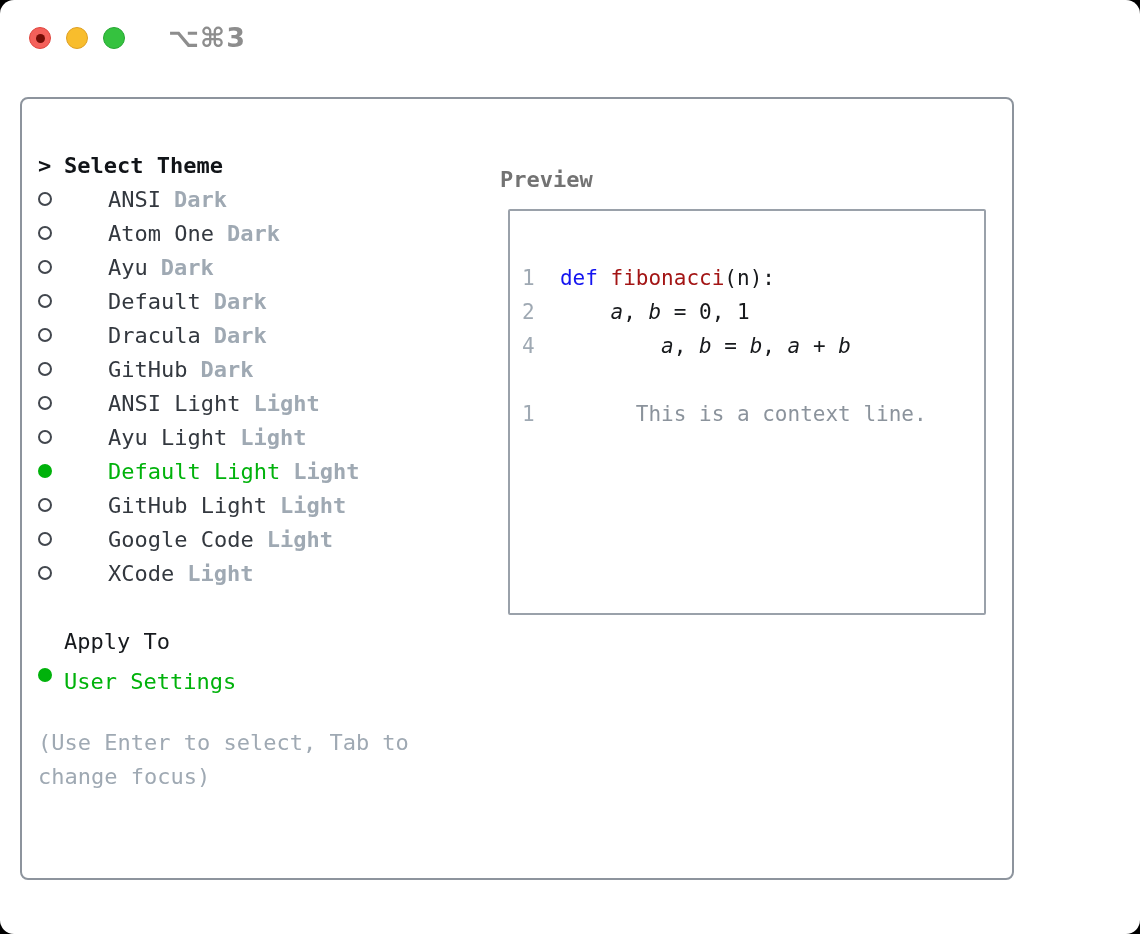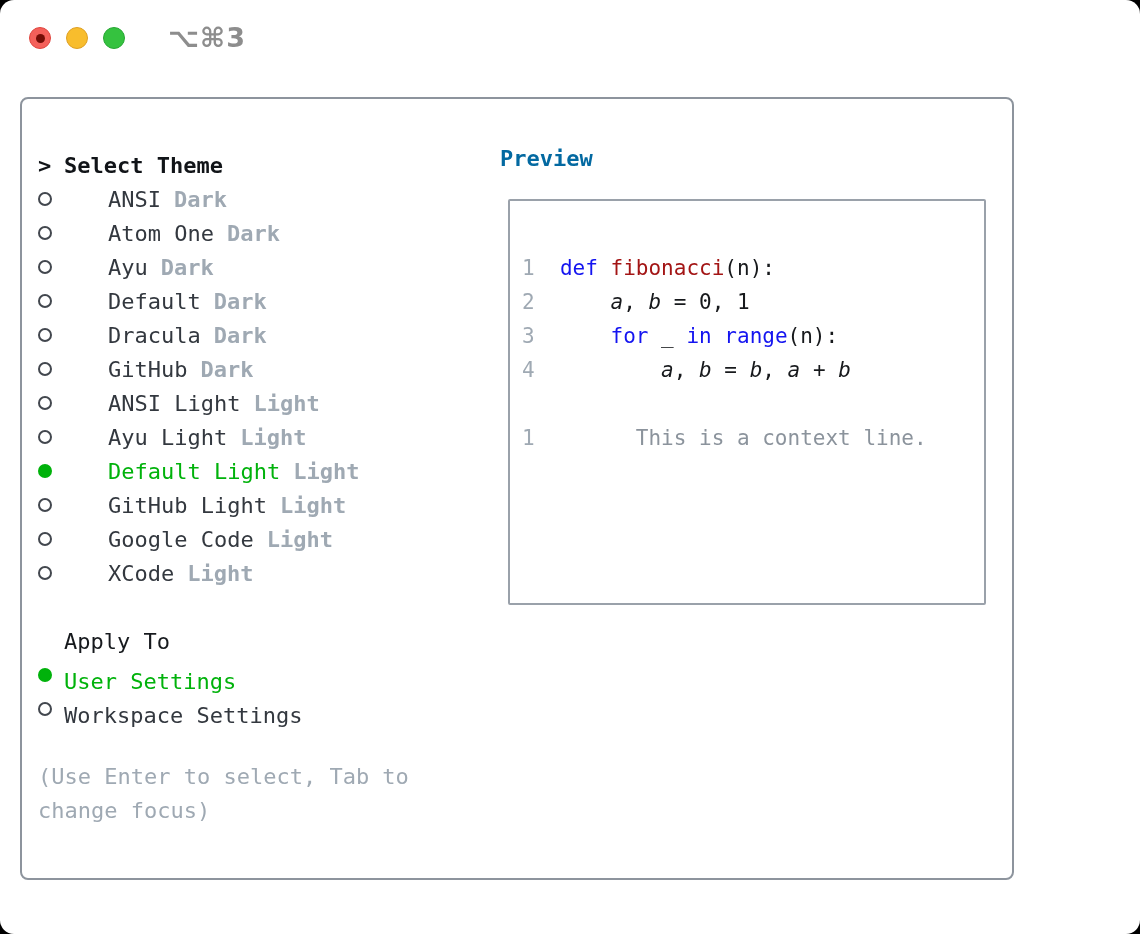--- a/index.html
+++ b/index.html
@@ -35,23 +35,23 @@
   .item .name{color:var(--name);margin-left:44px;}
   .item.selected .name{color:var(--sel);}
   .variant{color:var(--muted);margin-left:13px;font-weight:bold;}
   .opt-label{color:var(--name);margin-top:12px;}
   .selected .opt-label{color:var(--sel);}
   .spacer{height:34px;}
   .hint{color:var(--muted);font-size:22px;line-height:34px;width:432px;
         white-space:normal;word-spacing:normal;}
 
   
-  .preview-title{position:absolute;left:478px;top:43px;height:34px;line-height:34px;
-                 font-size:22px;font-weight:bold;color:#0369a1;}
-  .preview-box{position:absolute;left:486px;top:100px;width:474px;height:402px;
+  .preview-title{position:absolute;left:478px;top:64px;height:34px;line-height:34px;
+                 font-size:22px;font-weight:bold;color:#737373;}
+  .preview-box{position:absolute;left:486px;top:110px;width:474px;height:402px;
                border:2px solid var(--preview_border);border-radius:2px;
                box-sizing:content-box;background:#fff;overflow:hidden;}
   .code{padding:50px 10px 0 12px;font-size:21px;}
   .cline{height:34px;line-height:34px;white-space:pre;}
   .lno{color:var(--lno);}
   .seg-pl{color:var(--pl);}
   .seg-kw{color:var(--kw);}
   .seg-fn{color:var(--fn);}
   .seg-var{color:var(--pl);font-style:italic;}
   .seg-ctx{color:var(--ctx);}
@@ -97,35 +97,33 @@
 
       <div class="spacer"></div>
 
       <div class="row">
         <span class="bullet-slot"></span>
         <span class="apply-title">Apply To</span>
       </div>
 
       <div id="apply-to-list">
           <div class="row item selected"><span class="bullet-slot"><span class="bullet filled"></span></span><span class="opt-label">User Settings</span></div>
-          <div class="row item"><span class="bullet-slot"><span class="bullet"></span></span><span class="opt-label">Workspace Settings</span></div>
         </div>
 
       <div class="spacer"></div>
 
       <div class="hint">(Use Enter to select, Tab to change focus)</div>
     </div>
 
     <div class="preview-title">Preview</div>
 
     <div class="preview-box">
       <div class="code" id="code-preview">
           <div class="cline"><span class="lno">1</span><span class="seg-pl">  </span><span class="seg-kw">def</span><span class="seg-pl"> </span><span class="seg-fn">fibonacci</span><span class="seg-pl">(n):</span></div>
           <div class="cline"><span class="lno">2</span><span class="seg-pl">      </span><span class="seg-var">a</span><span class="seg-pl">, </span><span class="seg-var">b</span><span class="seg-pl"> = 0, 1</span></div>
-          <div class="cline"><span class="lno">3</span><span class="seg-pl">      </span><span class="seg-kw">for</span><span class="seg-pl"> _ </span><span class="seg-kw">in</span><span class="seg-pl"> </span><span class="seg-kw">range</span><span class="seg-pl">(n):</span></div>
           <div class="cline"><span class="lno">4</span><span class="seg-pl">          </span><span class="seg-var">a</span><span class="seg-pl">, </span><span class="seg-var">b</span><span class="seg-pl"> = </span><span class="seg-var">b</span><span class="seg-pl">, </span><span class="seg-var">a</span><span class="seg-pl"> + </span><span class="seg-var">b</span></div>
           <div class="cline"><span class="lno"></span></div>
           <div class="cline"><span class="lno">1</span><span class="seg-ctx">        This is a context line.</span></div>
         </div>
     </div>
 
   </div>
 </div>
 
 </body></html>

